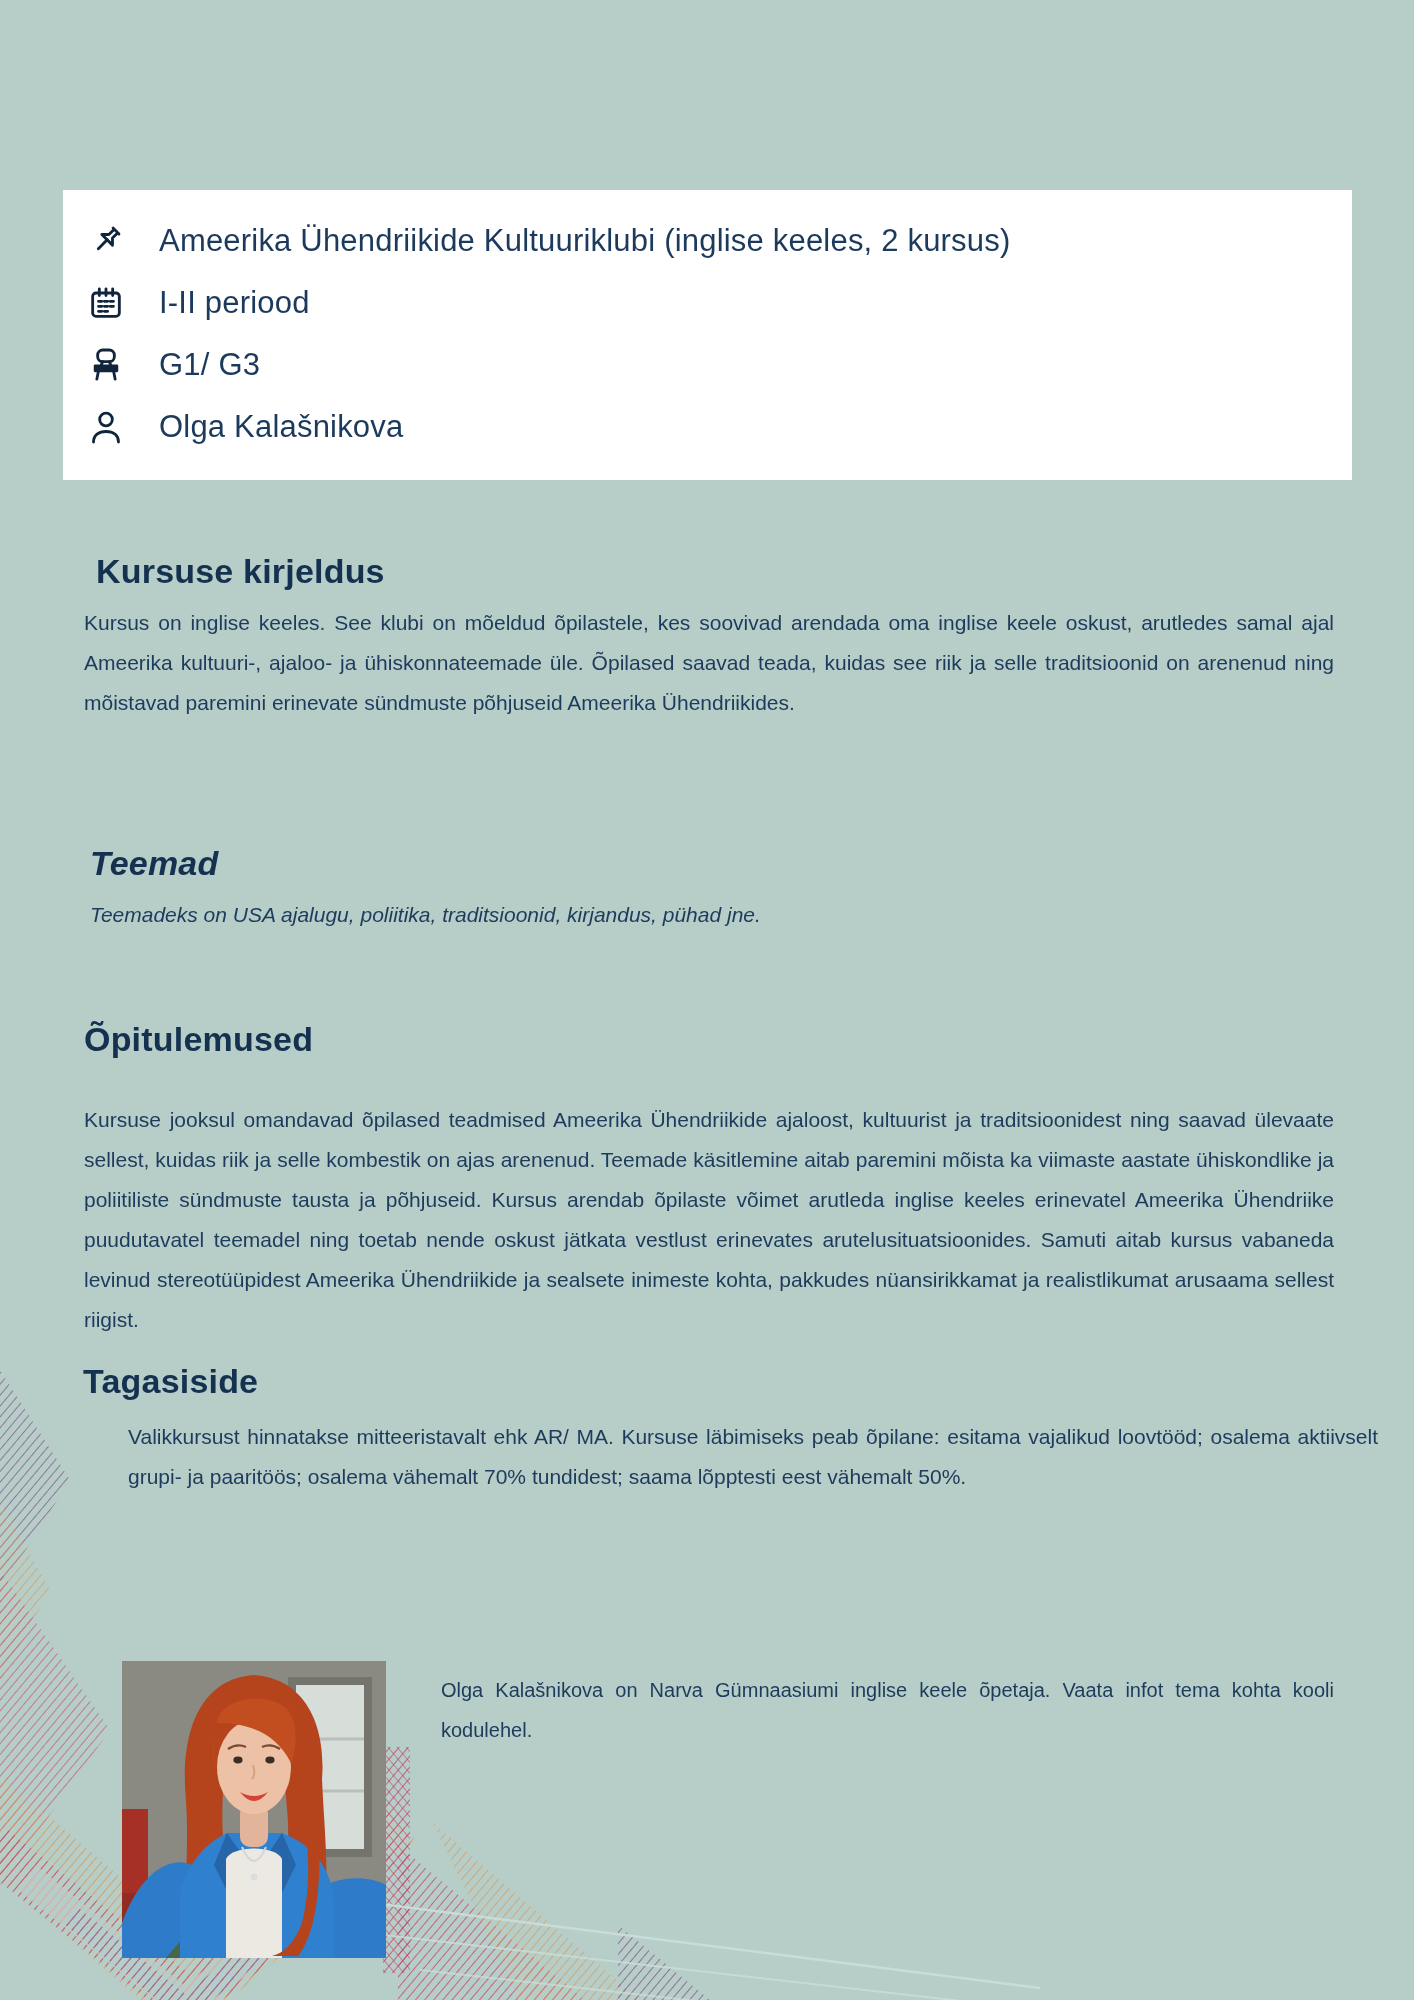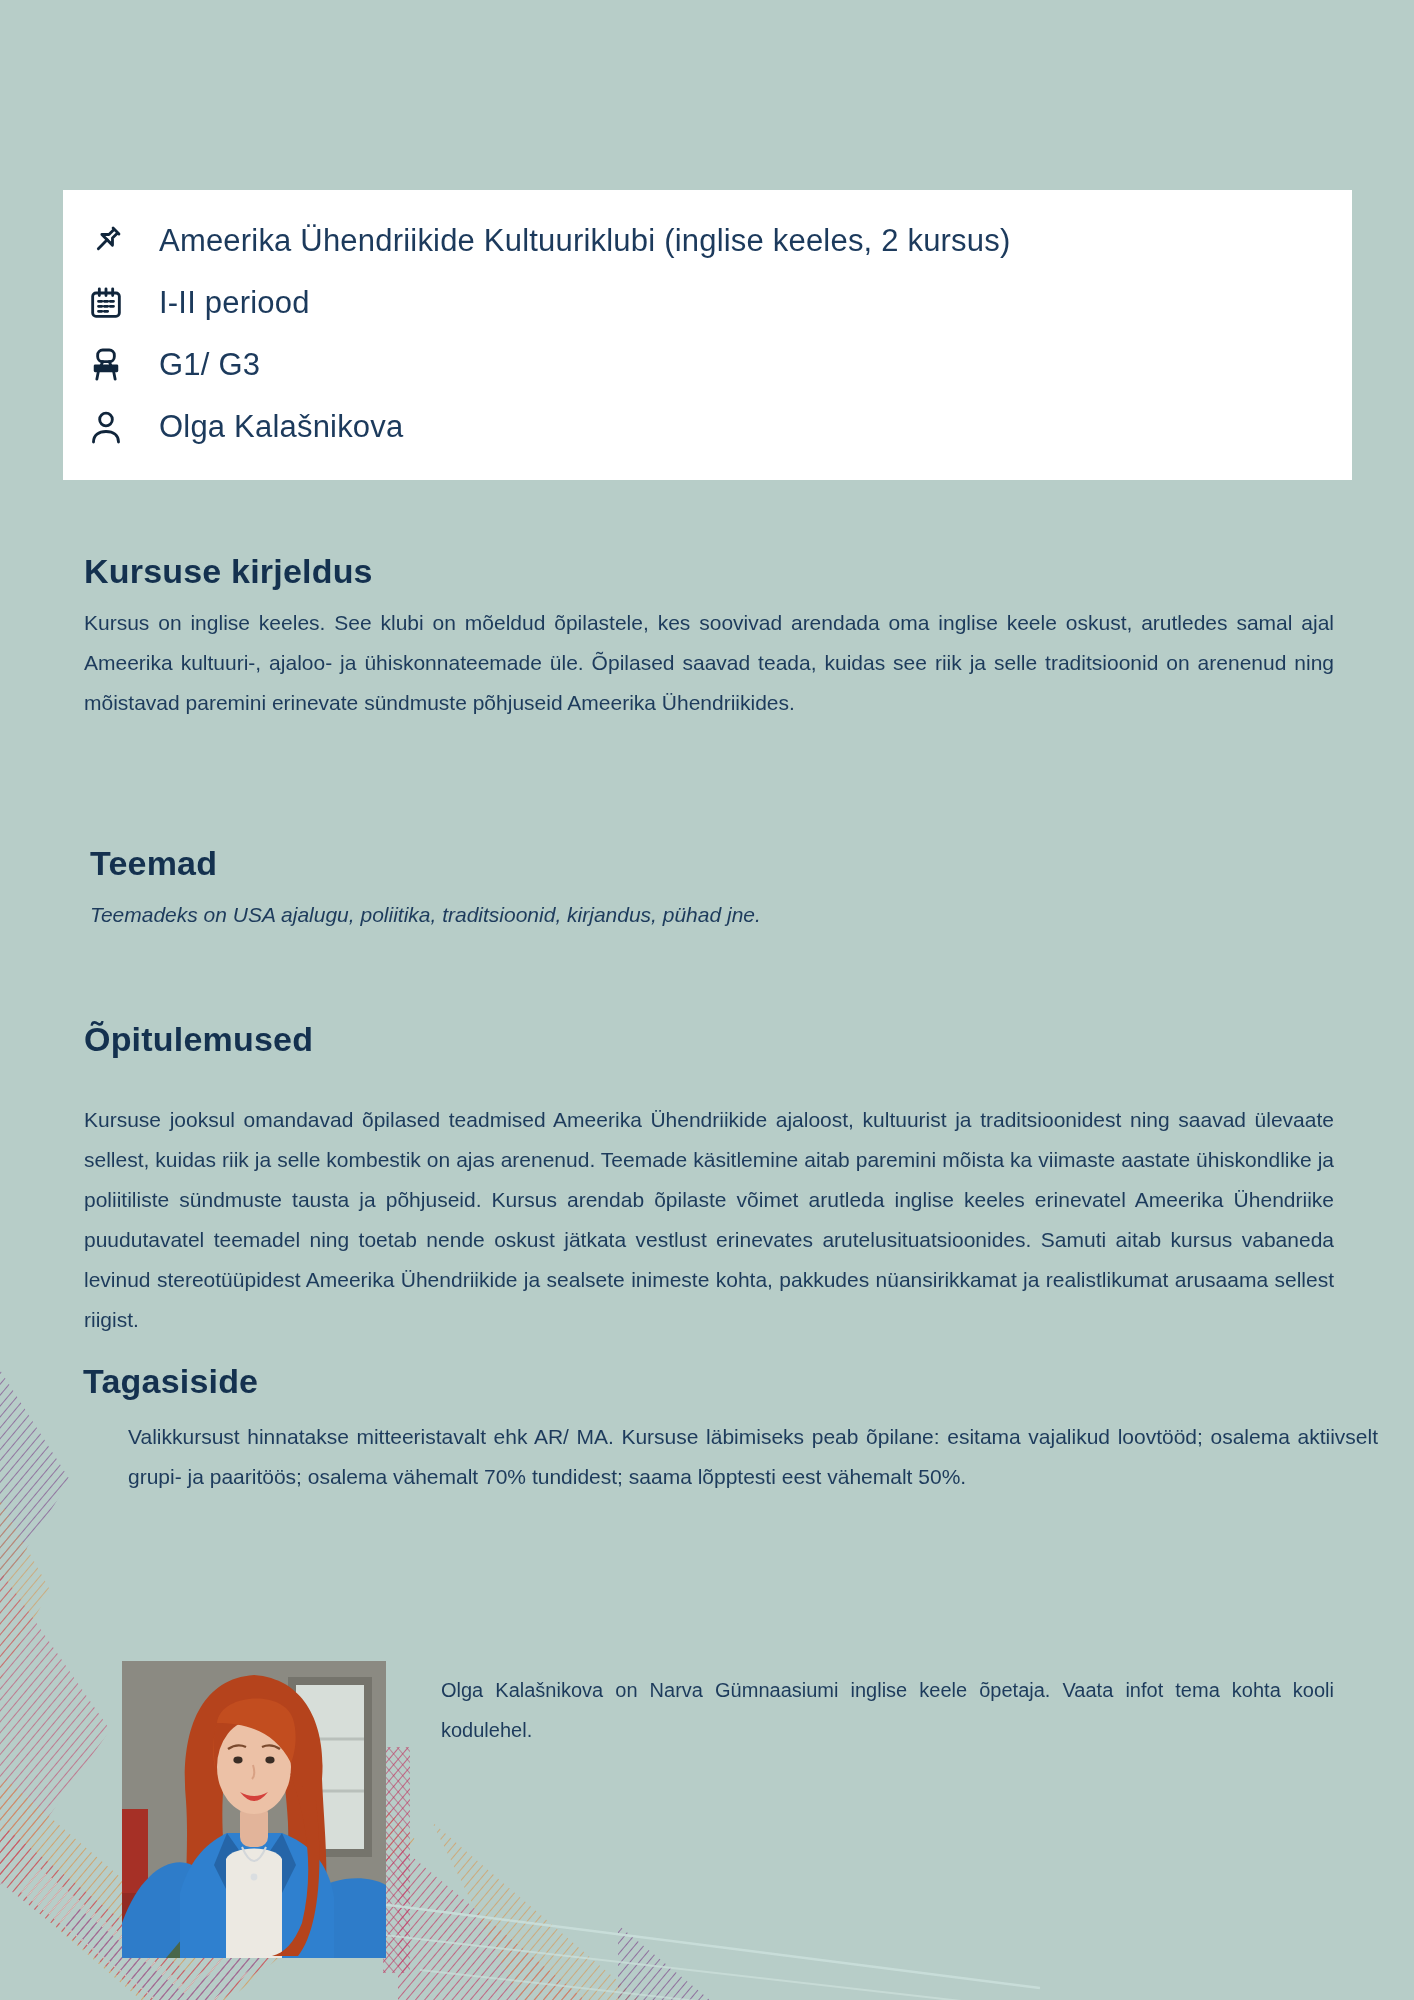--- a/index.html
+++ b/index.html
@@ -21,23 +21,23 @@
     position:absolute;left:63px;top:190px;width:1289px;height:290px;
     background:#ffffff;box-sizing:border-box;padding:20px 0 0 22px;
   }
   .card-row{display:flex;align-items:center;gap:32px;height:62px;}
   .card-row .ic{width:42px;height:42px;flex:0 0 auto;display:flex;align-items:center;justify-content:center;}
   .card-row .ic svg{width:40px;height:40px;stroke:#10253b;fill:none;stroke-width:1.7;stroke-linecap:round;stroke-linejoin:round;}
   .card-row .lbl{font-size:31px;color:#1c3a5c;letter-spacing:.2px;}
   
   .sec-h{position:absolute;font-size:34px;font-weight:700;color:#14314f;letter-spacing:.2px;}
   .sec-b{position:absolute;width:1250px;font-size:21px;line-height:40px;text-align:justify;color:#1d3b5c;}
-  #h-kirjeldus{left:84px;top:524px;}
+  #h-kirjeldus{left:96px;top:524px;}
   #b-kirjeldus{left:84px;top:582px;}
-  #h-teemad{left:90px;top:816px;}
+  #h-teemad{left:90px;top:816px;font-style:italic;}
   #b-teemad{left:90px;top:874px;text-align:left;font-style:italic;}
   #h-opitulemused{left:84px;top:992px;}
   #b-opitulemused{left:84px;top:1056px;margin-top:44px;}
   #h-tagasiside{left:83px;top:1334px;}
   #b-tagasiside{left:84px;top:1396px;margin-left:44px;}
   
   .photo{position:absolute;left:122px;top:1661px;width:264px;height:297px;}
   .bio{position:absolute;left:441px;top:1650px;width:893px;font-size:20px;line-height:40px;text-align:justify;color:#1d3b5c;}
   
   .corner-art{position:absolute;left:0;top:1340px;width:1050px;height:660px;pointer-events:none;}

